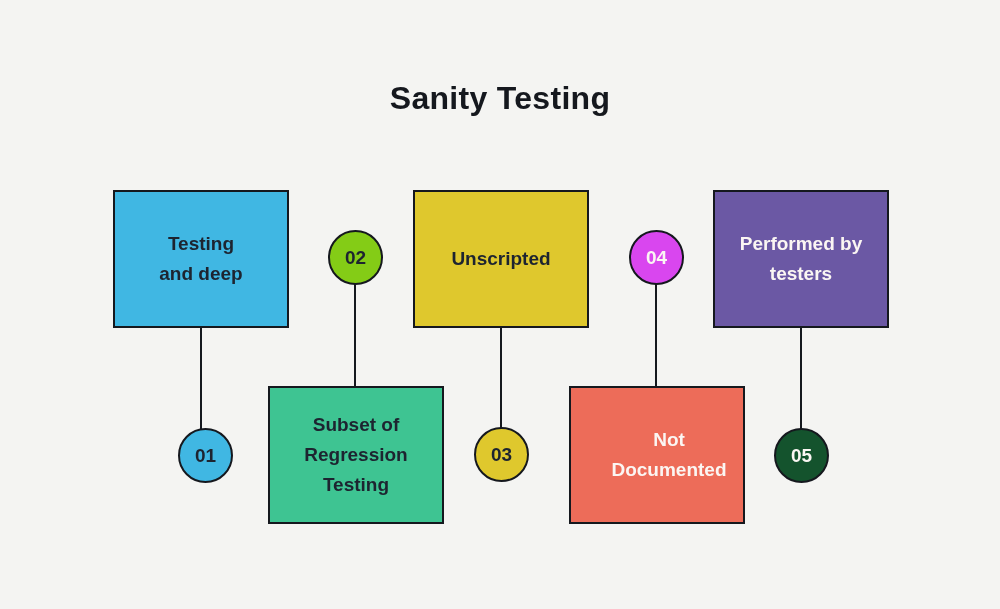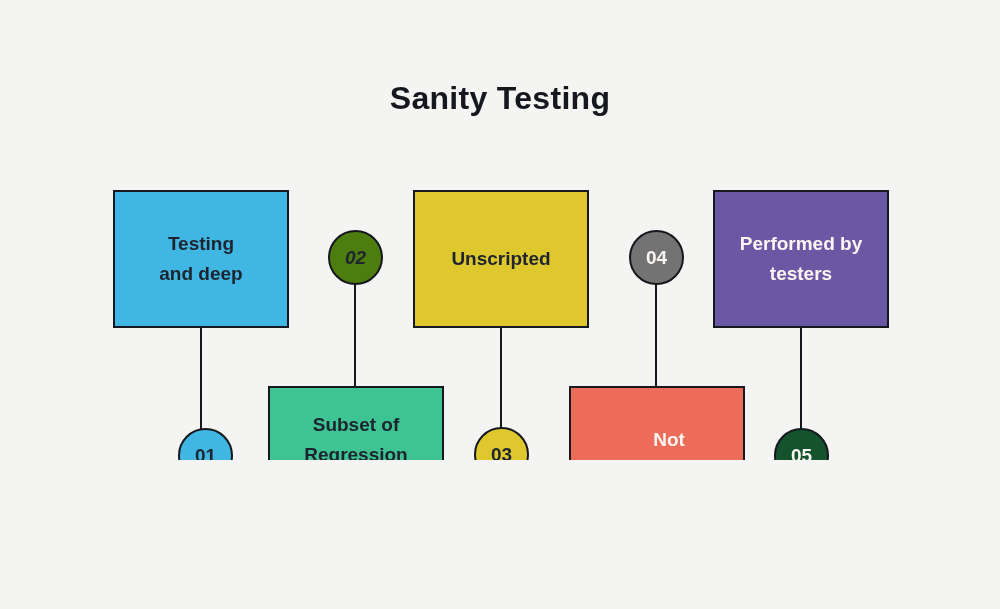--- a/index.html
+++ b/index.html
@@ -3,21 +3,21 @@
 <meta charset="utf-8">
 <style>
   html, body {
     margin: 0;
     padding: 0;
     background: #f4f4f2;
   }
   .canvas {
     position: relative;
     width: 1000px;
-    height: 460px;
+    height: 609px;
     background: #f4f4f2;
     font-family: "Liberation Sans", sans-serif;
     overflow: hidden;
   }
   .title {
     position: absolute;
     top: 80px;
     left: 0;
     width: 100%;
     text-align: center;
@@ -96,18 +96,18 @@
   <div class="box" id="box-2" style="background-color: rgb(62, 196, 146); color: rgb(29, 36, 48);">Subset of
 Regression
 Testing</div>
   <div class="box" id="box-3" style="background-color: rgb(223, 200, 45); color: rgb(29, 36, 48);">Unscripted</div>
   <div class="box" id="box-4" style="background-color: rgb(237, 108, 89); color: rgb(251, 246, 243);">Not
 Documented</div>
   <div class="box" id="box-5" style="background-color: rgb(107, 88, 164); color: rgb(251, 246, 243);">Performed by
 testers</div>
 
   <div class="circle" id="circle-1" style="background-color: rgb(64, 183, 227); color: rgb(29, 36, 48);">01</div>
-  <div class="circle" id="circle-2" style="background-color: #4d7c0f; color: rgb(29, 36, 48); font-style: italic;">02</div>
+  <div class="circle" id="circle-2" style="background-color: #84cc16; color: rgb(29, 36, 48);">02</div>
   <div class="circle" id="circle-3" style="background-color: rgb(223, 200, 45); color: rgb(29, 36, 48);">03</div>
-  <div class="circle" id="circle-4" style="background-color: #737373; color: rgb(251, 246, 243);">04</div>
+  <div class="circle" id="circle-4" style="background-color: #d946ef; color: rgb(251, 246, 243);">04</div>
   <div class="circle" id="circle-5" style="background-color: #14532d; color: rgb(251, 246, 243);">05</div>
 
 </div>
 
 </body></html>

